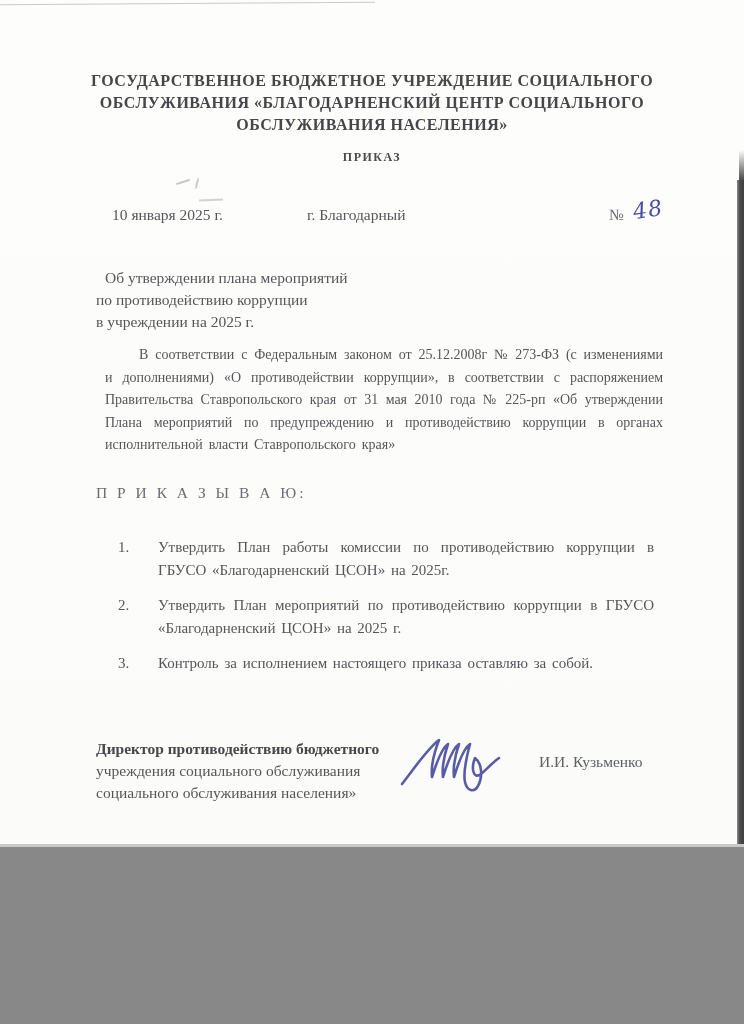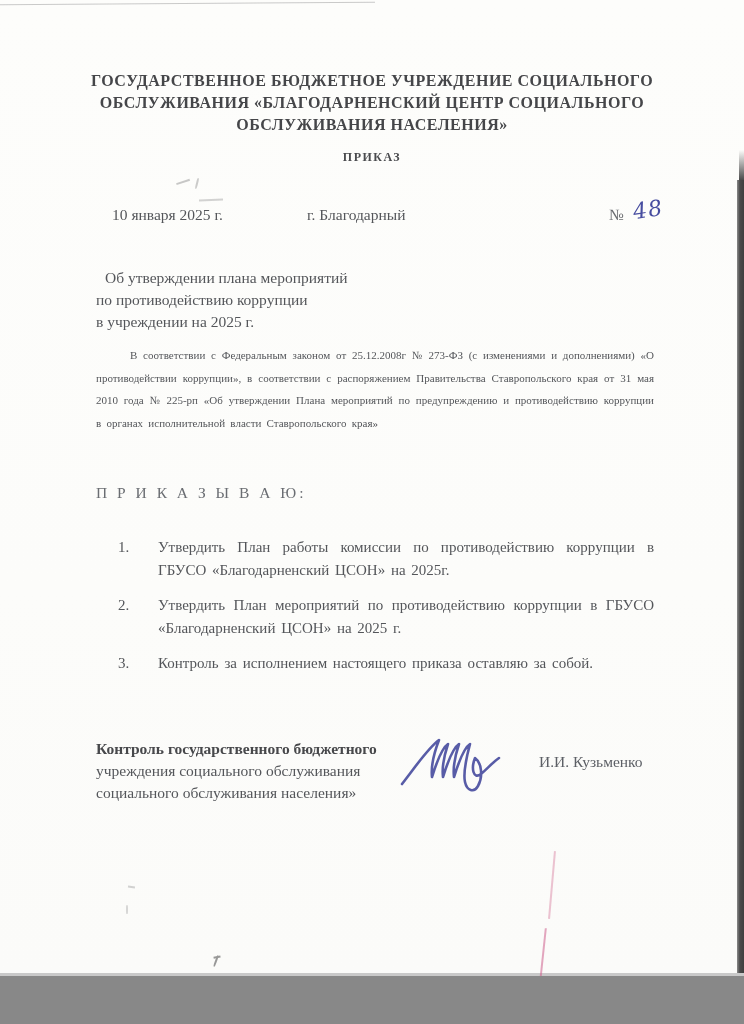--- a/index.html
+++ b/index.html
@@ -1,18 +1,18 @@
 <!DOCTYPE html>
 <html lang="ru"><head>
 <meta charset="utf-8">
 <style>
   html,body{margin:0;padding:0;background:#888;}
   .page{
     position:relative;
-    width:744px;height:976px;
+    width:744px;height:847px;
     margin:0 auto;
     background:linear-gradient(180deg,#fdfdfb 0%,#fcfcfa 60%,#fbfbf9 100%);
     overflow:hidden;
     font-family:"Liberation Serif","DejaVu Serif",serif;
     color:#54565a;
   }
   
   .right-edge{position:absolute;top:180px;right:0;width:7px;height:844px;
     background:linear-gradient(90deg,#8a8a8a 0%,#4b4b4b 40%,#3f3f3f 100%);}
   .right-edge::before{content:"";position:absolute;top:-30px;left:2px;width:5px;height:30px;
@@ -37,22 +37,22 @@
     font-weight:bold;font-size:12px;letter-spacing:1.5px;color:#4a4b4e;}
   .date-row{position:absolute;left:0;top:206px;width:744px;height:24px;font-size:15.5px;}
   .date{position:absolute;left:112px;top:0;}
   .place{position:absolute;left:307px;top:0;}
   .num-label{position:absolute;left:609px;top:0;color:#6a6c70;}
   .num-value{position:absolute;left:633px;top:-9px;
     font-family:"DejaVu Serif",serif;font-style:italic;font-size:22px;
     color:#474da0;transform:rotate(-9deg);letter-spacing:1px;}
   .subject{position:absolute;left:96px;top:267px;width:360px;font-size:15.5px;line-height:22px;}
   .subject .line-first{padding-left:9px;}
-  .preamble{position:absolute;left:96px;top:344px;width:558px;
-    font-size:11px;line-height:22.6px;text-align:justify;text-indent:34px;word-spacing:2.5px;}
+  .preamble{position:absolute;left:105px;top:344px;width:558px;
+    font-size:14px;line-height:22.6px;text-align:justify;text-indent:34px;word-spacing:2.5px;}
   .order-word{position:absolute;left:96px;top:484px;font-size:15.5px;letter-spacing:3px;color:#6a6d72;}
   .order-list{position:absolute;left:96px;top:536px;width:558px;font-size:15px;line-height:22.6px;}
   .order-item{position:relative;padding-left:62px;margin-bottom:13px;text-align:justify;word-spacing:2px;}
   .order-item .num{position:absolute;left:22px;top:0;}
   .sig-block{position:absolute;left:96px;top:738px;width:340px;font-size:15.5px;line-height:22px;}
   .sig-block .t0{font-weight:bold;color:#47484b;display:inline;}
   .sig-scribble{position:absolute;left:398px;top:726px;width:132px;height:76px;}
   .sig-name{position:absolute;left:523px;top:753px;font-size:15.5px;color:#5d6066;margin-left:16px;}
 </style>
 </head>
@@ -106,21 +106,21 @@
       <span class="num">2.</span>
       <span>Утвердить План мероприятий по противодействию коррупции в ГБУСО «Благодарненский ЦСОН» на 2025 г.</span>
     </div>
     <div class="order-item">
       <span class="num">3.</span>
       <span>Контроль за исполнением настоящего приказа оставляю за собой.</span>
     </div>
   </div>
 
   <div class="sig-block">
-    <div><span class="t0">Контроль государственного бюджетного</span></div>
+    <div><span class="t0">Директор противодействию бюджетного</span></div>
     <div>учреждения социального обслуживания</div>
     <div>социального обслуживания населения»</div>
   </div>
 
   <svg class="sig-scribble" viewBox="0 0 132 76" xmlns="http://www.w3.org/2000/svg">
     <path d="M4 58 C 18 40 30 22 41 14 C 36 27 33 42 34 51
              C 39 35 45 21 50 18 C 46 30 44 43 45 51
              C 50 35 56 21 61 18 C 57 30 55 43 56 51
              C 61 35 67 21 72 18 C 68 33 65 47 67 56
              C 69 65 76 67 80 60 C 85 51 84 37 77 32

